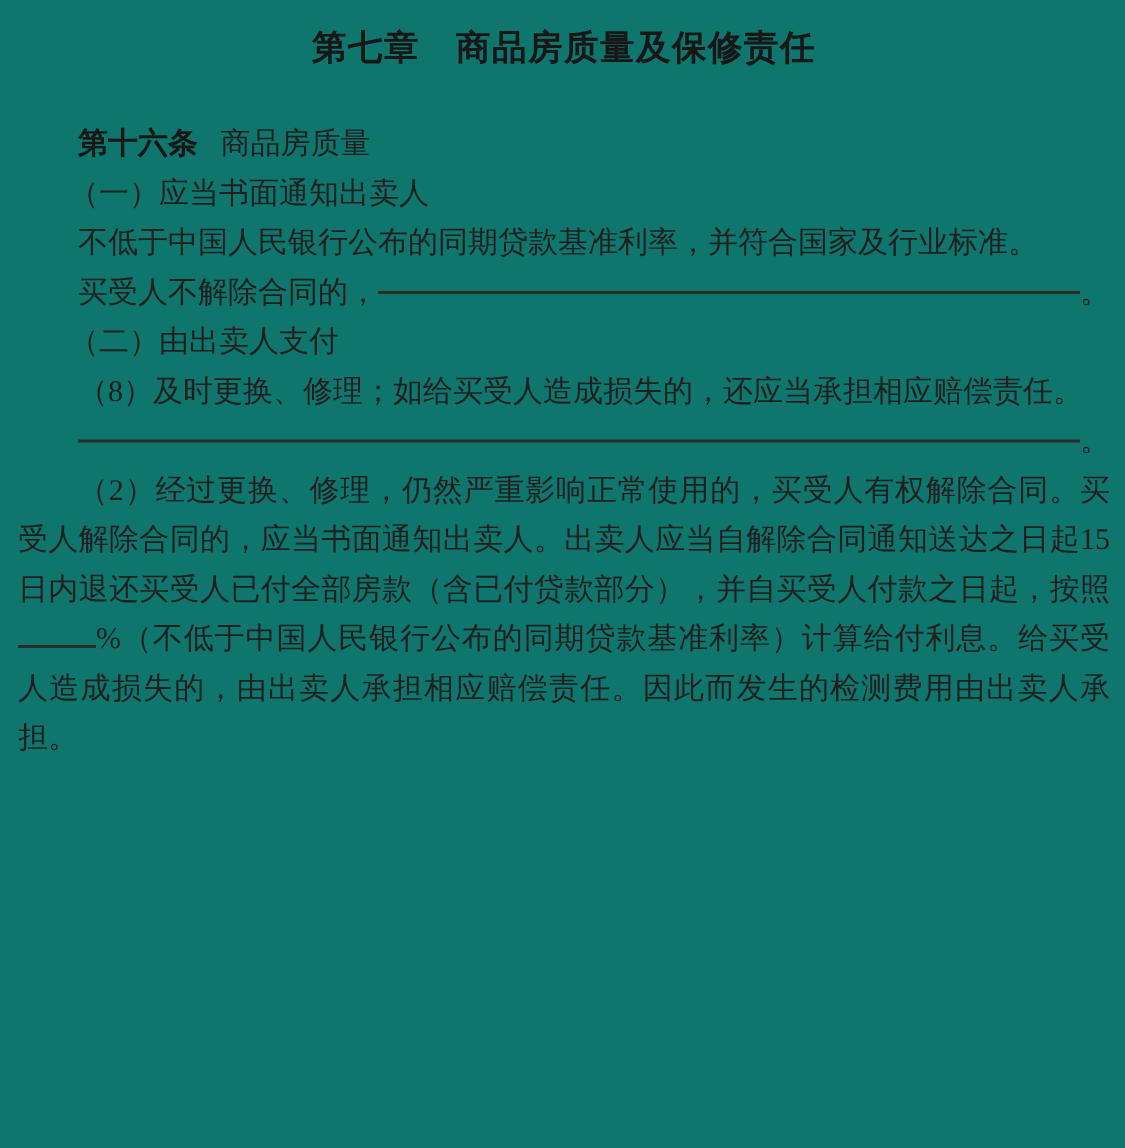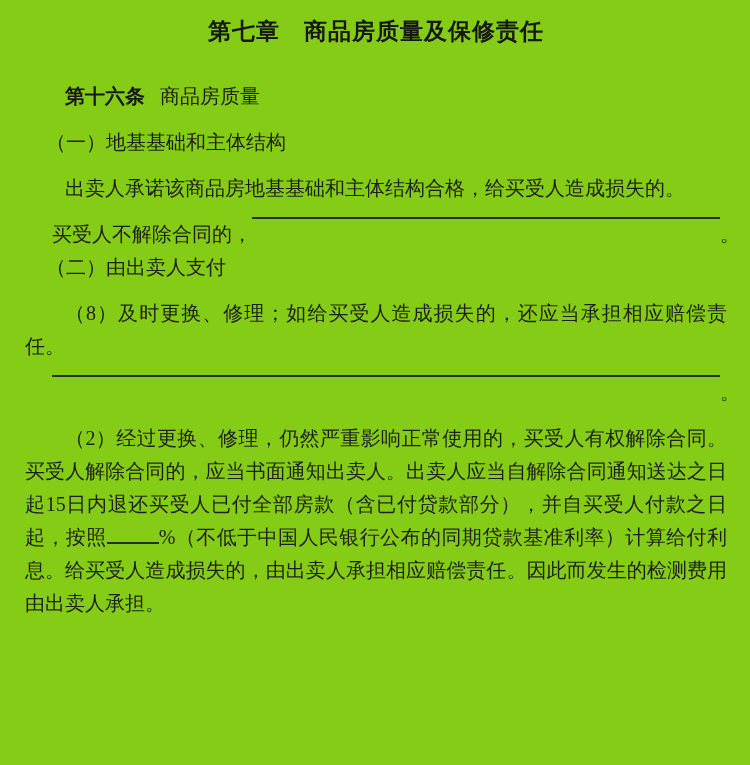--- a/index.html
+++ b/index.html
@@ -8,39 +8,39 @@
     background: #ffffff;
     width: 750px;
     height: 765px;
     overflow: hidden;
   }
   .page {
     box-sizing: border-box;
     width: 750px;
     height: 765px;
     padding: 14px 10px 0 12px;
-    background: #84cc16;
+    background: #0f766e;
     color: #1f1f1f;
     font-family: "Liberation Serif", "DejaVu Serif", serif;
     font-size: 20px;
     line-height: 33px;
     text-align: justify;
   }
   .chapter-title {
     margin: 2px 0 34px 0;
     text-align: center;
     font-family: "Liberation Sans", "DejaVu Sans", sans-serif;
     font-weight: 700;
     font-size: 23px;
     line-height: 30px;
     letter-spacing: 1px;
     color: #171717;
   }
   p.para {
-    margin: 13px;
+    margin: 0;
     text-indent: 2em;
   }
   p.sub-heading {
     margin: 0;
     text-indent: 1.7em;
   }
   .article-no {
     font-family: "Liberation Sans", "DejaVu Sans", sans-serif;
     font-weight: 700;
     color: #171717;
@@ -50,21 +50,21 @@
   }
   .blank-short {
     display: inline-block;
     width: 52px;
     height: 1px;
     border-bottom: 2px solid #2c2c2c;
     vertical-align: baseline;
   }
   .fill-row {
     display: flex;
-    align-items: flex-start;
+    align-items: center;
     padding-left: 2em;
     margin: 0;
   }
   .fill-row .label {
     white-space: nowrap;
   }
   .blank-grow {
     flex: 1 1 auto;
     display: inline-block;
     height: 0;
@@ -79,23 +79,23 @@
 <body>
 
 <div class="page">
 
   <h1 class="chapter-title">第七章　商品房质量及保修责任</h1>
 
   <p class="para" style="text-indent:2em">
     <span class="article-no">第十六条</span><span class="article-title">商品房质量</span>
   </p>
 
-  <p class="sub-heading">（一）地基基础和主体结构</p>
+  <p class="sub-heading">（一）应当书面通知出卖人</p>
 
-  <p class="para">出卖人承诺该商品房地基基础和主体结构合格，给买受人造成损失的。</p>
+  <p class="para">不低于中国人民银行公布的同期贷款基准利率，并符合国家及行业标准。</p>
 
 
   <div class="fill-row">
     <span class="label">买受人不解除合同的，</span>
     <span class="blank-grow"></span>
     <span class="period">。</span>
   </div>
 
   <p class="sub-heading">（二）由出卖人支付</p>
 

